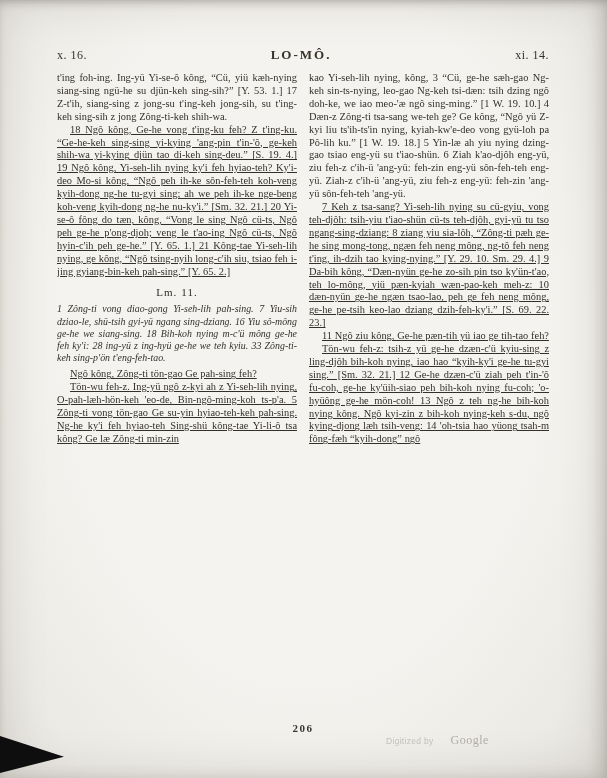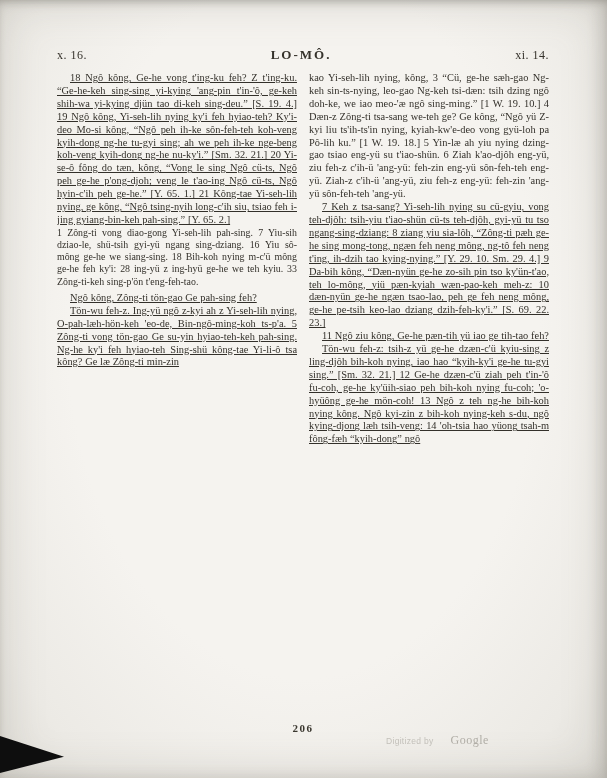--- a/index.html
+++ b/index.html
@@ -42,20 +42,21 @@
   .col p.indent{text-indent:13px;text-decoration:underline;}
   .col p.noindent{text-indent:0;}
   .chapter-heading{
     text-align:center !important;
     margin:7px 0 5px !important;
     font-size:11px !important;
     letter-spacing:1px;
     color:#2f2c26 !important;
   }
   .summary{
+    font-style:italic;
     font-size:9.9px !important;
     line-height:12.2px !important;
     margin-bottom:4px !important;
   }
   .page-number{
     position:absolute;top:722px;left:57px;width:492px;
     text-align:center;
     font-size:11px;font-weight:bold;letter-spacing:1.5px;
     color:#3a372f;
   }
@@ -84,21 +85,23 @@
 <div class="scan">
 
   <div class="running-header">
     <span class="ref">x. 16.</span>
     <span class="title">LO-MÔ.</span>
     <span class="ref">xi. 14.</span>
   </div>
 
   <div class="columns">
     <div class="col">
+      <p class="noindent">t'ing foh-ing. Ing-yü Yi-se-ô kông, “Cü, yiü kæh-nying siang-sing ngü-he su djün-keh sing-sih?” [Y. 53. 1.] 17 Z-t'ih, siang-sing z jong-su t'ing-keh jong-sih, su t'ing-keh sing-sih z jong Zông-ti-keh shih-wa.</p>
       <p class="indent">18 Ngô kông, Ge-he vong t'ing-ku feh? Z t'ing-ku. “Ge-he-keh sing-sing yi-kying 'ang-pin t'in-'ô, ge-keh shih-wa yi-kying djün tao di-keh sing-deu.” [S. 19. 4.] 19 Ngô kông, Yi-seh-lih nying ky'i feh hyiao-teh? Ky'i-deo Mo-si kông, “Ngô peh ih-ke sôn-feh-teh koh-veng kyih-dong ng-he tu-gyi sing; ah we peh ih-ke nge-beng koh-veng kyih-dong ng-he nu-ky'i.” [Sm. 32. 21.] 20 Yi-se-ô fông do tæn, kông, “Vong le sing Ngô cü-ts, Ngô peh ge-he p'ong-djoh; veng le t'ao-ing Ngô cü-ts, Ngô hyin-c'ih peh ge-he.” [Y. 65. 1.] 21 Kông-tae Yi-seh-lih nying, ge kông, “Ngô tsing-nyih long-c'ih siu, tsiao feh i-jing gyiang-bin-keh pah-sing.” [Y. 65. 2.]</p>
+      <p class="chapter-heading">Lm. 11.</p>
       <p class="summary">1 Zông-ti vong diao-gong Yi-seh-lih pah-sing. 7 Yiu-sih dziao-le, shü-tsih gyi-yü ngang sing-dziang. 16 Yiu sô-mông ge-he we siang-sing. 18 Bih-koh nying m-c'ü mông ge-he feh ky'i: 28 ing-yü z ing-hyü ge-he we teh kyiu. 33 Zông-ti-keh sing-p'ön t'eng-feh-tao.</p>
       <p class="indent">Ngô kông, Zông-ti tön-gao Ge pah-sing feh?</p>
       <p class="indent">Tön-wu feh-z. Ing-yü ngô z-kyi ah z Yi-seh-lih nying, O-pah-læh-hön-keh 'eo-de, Bin-ngô-ming-koh ts-p'a. 5 Zông-ti vong tön-gao Ge su-yin hyiao-teh-keh pah-sing. Ng-he ky'i feh hyiao-teh Sing-shü kông-tae Yi-li-ô tsa kông? Ge læ Zông-ti min-zin</p>
     </div>
     <div class="col">
       <p class="noindent">kao Yi-seh-lih nying, kông, 3 “Cü, ge-he sæh-gao Ng-keh sin-ts-nying, leo-gao Ng-keh tsi-dæn: tsih dzing ngô doh-ke, we iao meo-'æ ngô sing-ming.” [1 W. 19. 10.] 4 Dæn-z Zông-ti tsa-sang we-teh ge? Ge kông, “Ngô yü Z-kyi liu ts'ih-ts'in nying, kyiah-kw'e-deo vong gyü-loh pa Pô-lih ku.” [1 W. 19. 18.] 5 Yin-læ ah yiu nying dzing-gao tsiao eng-yü su t'iao-shün. 6 Ziah k'ao-djôh eng-yü, ziu feh-z c'ih-ü 'ang-yü: feh-zin eng-yü sôn-feh-teh eng-yü. Ziah-z c'ih-ü 'ang-yü, ziu feh-z eng-yü: feh-zin 'ang-yü sôn-feh-teh 'ang-yü.</p>
       <p class="indent">7 Keh z tsa-sang? Yi-seh-lih nying su cü-gyiu, vong teh-djôh: tsih-yiu t'iao-shün cü-ts teh-djôh, gyi-yü tu tso ngang-sing-dziang: 8 ziang yiu sia-lôh, “Zông-ti pæh ge-he sing mong-tong, ngæn feh neng mông, ng-tô feh neng t'ing, ih-dzih tao kying-nying.” [Y. 29. 10. Sm. 29. 4.] 9 Da-bih kông, “Dæn-nyün ge-he zo-sih pin tso ky'ün-t'ao, teh lo-mông, yiü pæn-kyiah wæn-pao-keh meh-z: 10 dæn-nyün ge-he ngæn tsao-lao, peh ge feh neng mông, ge-he pe-tsih keo-lao dziang dzih-feh-ky'i.” [S. 69. 22. 23.]</p>
       <p class="indent">11 Ngô ziu kông, Ge-he pæn-tih yü iao ge tih-tao feh?</p>
       <p class="indent">Tön-wu feh-z: tsih-z yü ge-he dzæn-c'ü kyiu-sing z ling-djôh bih-koh nying, iao hao “kyih-ky'i ge-he tu-gyi sing.” [Sm. 32. 21.] 12 Ge-he dzæn-c'ü ziah peh t'in-'ô fu-coh, ge-he ky'üih-siao peh bih-koh nying fu-coh; 'o-hyüông ge-he mön-coh! 13 Ngô z teh ng-he bih-koh nying kông. Ngô kyi-zin z bih-koh nying-keh s-du, ngô kying-djong læh tsih-veng: 14 'oh-tsia hao yüong tsah-m fông-fæh “kyih-dong” ngô</p>
     </div>

